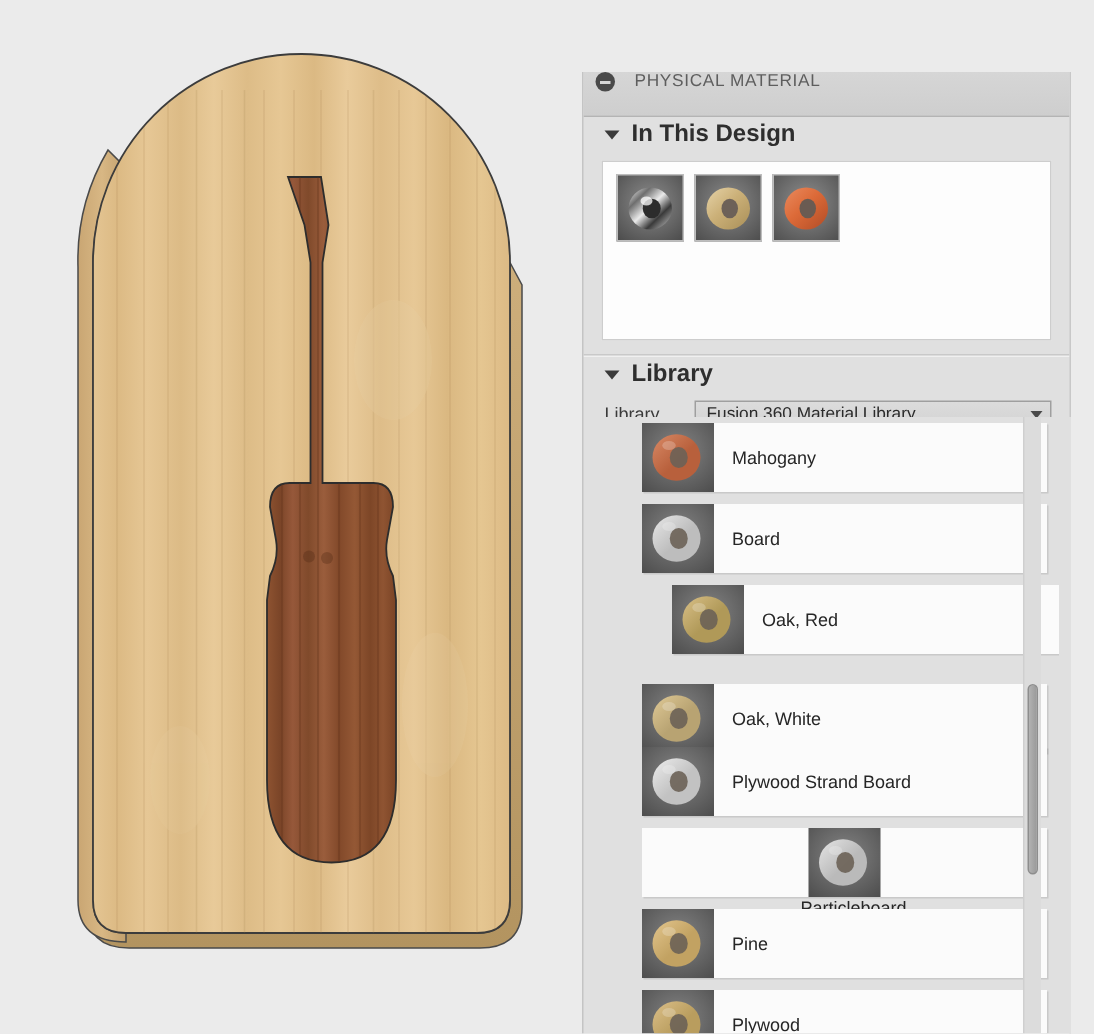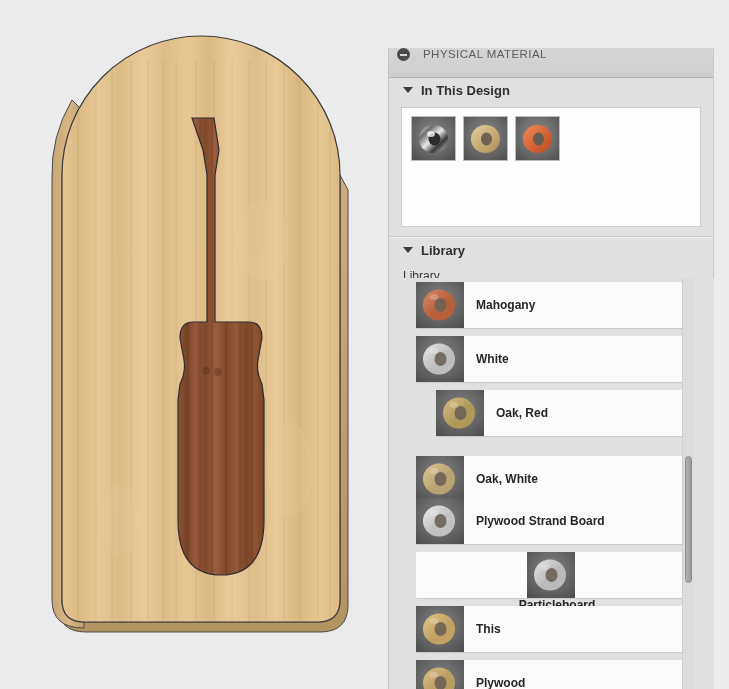--- a/index.html
+++ b/index.html
@@ -80,21 +80,21 @@
   }
   .tri {
     width: 0; height: 0;
     border-left: 5px solid transparent;
     border-right: 5px solid transparent;
     border-top: 6px solid #3a3a3a;
     margin-right: 8px;
     flex: 0 0 auto;
   }
   .section-label {
-    font-size: 13px;
+    font-size: 16px;
     font-weight: bold;
     color: #2e2e2e;
   }
 
   
   .swatch-box {
     margin: 5px 12px 0 12px;
     background: #fdfdfd;
     border: 1px solid #cdcdcd;
     height: 120px;
@@ -166,25 +166,24 @@
     overflow: hidden;
   }
   .list-bg {
     position: absolute;
     left: 0; top: 0;
     width: 312px; height: 411px;
     background: #e0e0e0;
   }
   .list-clip {
     position: absolute;
-    left: 0; top: 0;
+    left: 12px; top: 0;
     width: 292px;
     height: 411px;
     overflow: hidden;
-    font-weight: bold;
   }
   .mat-row {
     position: absolute;
     left: 14px;
     width: 270px;
     height: 46px;
     background: #fbfbfb;
     box-shadow: 1px 1px 0 rgba(0,0,0,0.10);
     display: flex;
     align-items: center;
@@ -420,20 +419,24 @@
   <div class="sep"></div>
 
   <div class="section">
     <div class="section-head">
       <span class="tri"></span>
       <span class="section-label">Library</span>
     </div>
 
     <div class="lib-row">
       <span class="lib-row-label">Library</span>
+      <div class="dropdown">
+        <span>Fusion 360 Material Library</span>
+        <span class="dd-arrow"></span>
+      </div>
     </div>
   </div>
 </div>
 
 <div class="list-wrap">
   <div class="list-bg"></div>
   <div class="list-clip" id="list-clip">
 
   <div class="mat-row" style="top: 4px;">
         <div class="mat-thumb">
@@ -470,21 +473,21 @@
                 <stop offset="55%" stop-color="#bdbdbd"></stop>
                 <stop offset="100%" stop-color="#bdbdbd"></stop>
               </linearGradient>
             </defs>
             <rect width="48" height="46" fill="url(#b1)"></rect>
             <ellipse cx="23" cy="23" rx="16" ry="15.5" fill="url(#g1)"></ellipse>
             <ellipse cx="24.5" cy="23" rx="6" ry="7" fill="#6b6257" opacity="0.9"></ellipse>
             <ellipse cx="18" cy="15" rx="4.5" ry="3" fill="#ffffff" opacity="0.22"></ellipse>
           </svg>
         </div>
-        <span class="mat-name">White</span>
+        <span class="mat-name">Board</span>
       </div>
       <div class="mat-row" style="top: 112px; margin-left: 20px;">
         <div class="mat-thumb">
           <svg width="48" height="46" viewBox="0 0 48 46">
             <defs>
               <radialGradient id="b2" cx="0.5" cy="0.4" r="0.8">
                 <stop offset="0%" stop-color="#848484"></stop>
                 <stop offset="100%" stop-color="#4b4b4b"></stop>
               </radialGradient>
               <linearGradient id="g2" x1="0" y1="0" x2="1" y2="1">
@@ -580,21 +583,21 @@
                 <stop offset="55%" stop-color="#c2a262"></stop>
                 <stop offset="100%" stop-color="#c2a262"></stop>
               </linearGradient>
             </defs>
             <rect width="48" height="46" fill="url(#b6)"></rect>
             <ellipse cx="23" cy="23" rx="16" ry="15.5" fill="url(#g6)"></ellipse>
             <ellipse cx="24.5" cy="23" rx="6" ry="7" fill="#6b6257" opacity="0.9"></ellipse>
             <ellipse cx="18" cy="15" rx="4.5" ry="3" fill="#ffffff" opacity="0.22"></ellipse>
           </svg>
         </div>
-        <span class="mat-name">This</span>
+        <span class="mat-name">Pine</span>
       </div>
       <div class="mat-row" style="top: 382px;">
         <div class="mat-thumb">
           <svg width="48" height="46" viewBox="0 0 48 46">
             <defs>
               <radialGradient id="b7" cx="0.5" cy="0.4" r="0.8">
                 <stop offset="0%" stop-color="#848484"></stop>
                 <stop offset="100%" stop-color="#4b4b4b"></stop>
               </radialGradient>
               <linearGradient id="g7" x1="0" y1="0" x2="1" y2="1">

